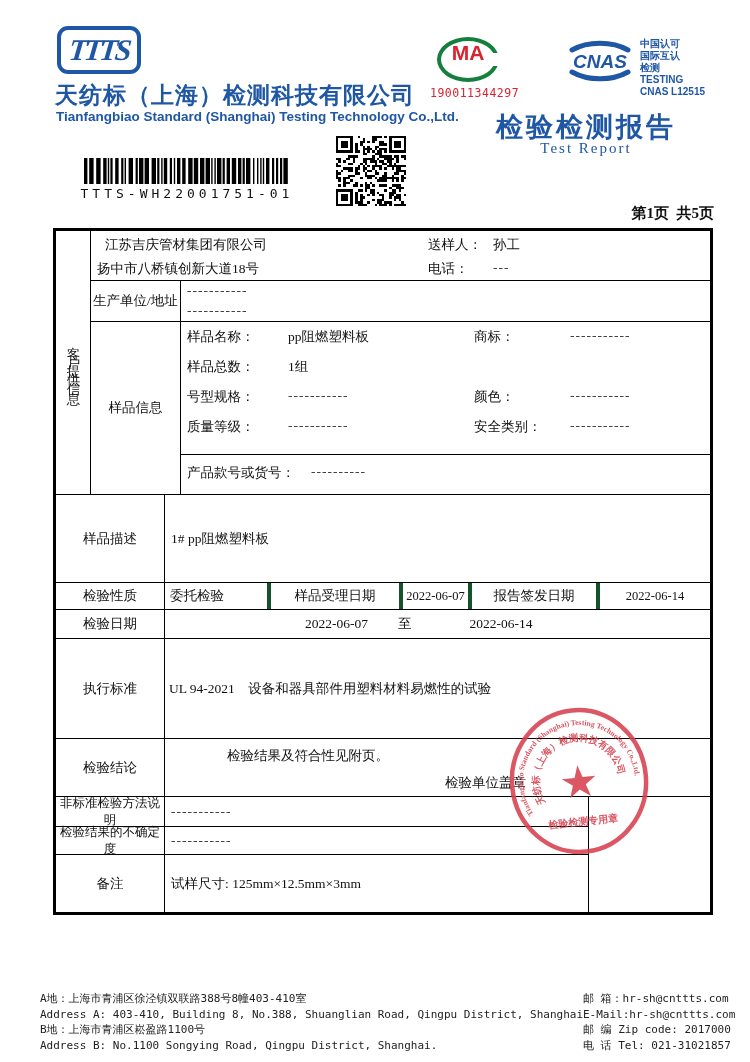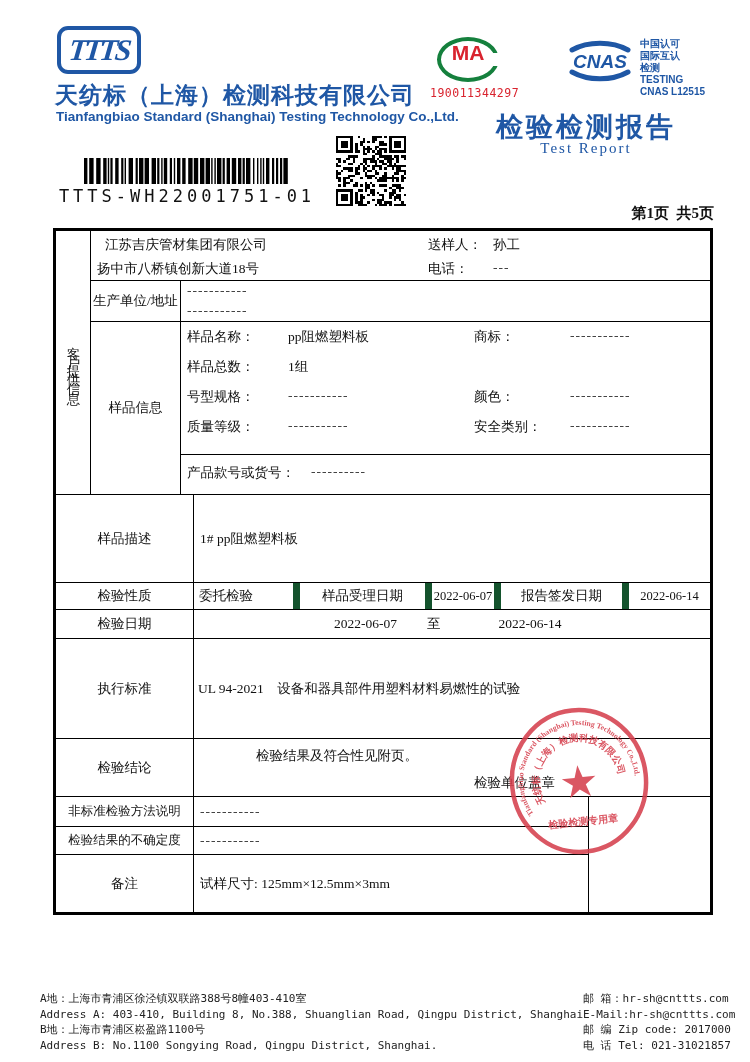--- a/index.html
+++ b/index.html
@@ -32,41 +32,41 @@
   .cnas{ position:absolute; left:567px; top:39px; }
   .accred{ position:absolute; left:640px; top:38px; font-family:"Liberation Sans",sans-serif;
     font-weight:bold; font-size:10px; line-height:12px; color:#1f57a5;}
   .title-cn{ position:absolute; left:455px; top:109px; width:262px; text-align:center;
     font-weight:bold; font-size:27px; color:#1f57a5; letter-spacing:3px; font-family:"Liberation Serif",serif;}
   .title-en{ position:absolute; left:455px; top:140px; width:262px; text-align:center;
     font-size:15px; color:#1f57a5; letter-spacing:2px;}
   .barcode{ position:absolute; left:84px; top:158px; width:205px; height:26px;}
   .barcode svg{ width:100%; height:100%; }
   .barcode-text{ position:absolute; left:58px; top:186px; width:258px; text-align:center;
-    font-family:"DejaVu Sans Mono",monospace; font-size:17px; letter-spacing:4px; white-space:pre;}
+    font-family:"DejaVu Sans Mono",monospace; font-size:13px; letter-spacing:4px; white-space:pre;}
   .qr{ position:absolute; left:336px; top:136px; width:70px; height:70px;}
   .page-info{ position:absolute; top:204px; right:36px; font-weight:bold; font-size:15px; white-space:pre;}
   
   .tbl{ position:absolute; left:53px; top:228px; width:660px; height:687px;
     border:3px solid #000; font-size:13.5px; }
   .row{ display:flex; border-bottom:1px solid #000; }
   .lbl{ display:flex; align-items:center; justify-content:center; text-align:center;
     border-right:1px solid #000; flex-shrink:0;}
   .content{ position:relative; flex:1; }
   .secA{ display:flex; height:264px; border-bottom:1px solid #000;}
   .vcell{ width:35px; border-right:1px solid #000; display:flex; align-items:center; justify-content:center;}
   .vtext{ writing-mode:vertical-rl; text-orientation:upright; letter-spacing:9px; font-size:13.5px;}
   .colA{ flex:1; display:flex; flex-direction:column;}
   .rA1{ height:53px;} .rA2{ height:43px;} .rA3{ flex:1; border-bottom:none;}
   .lblA{ width:90px;}
-  .lblB{ width:138px;}
+  .lblB{ width:109px;}
   .abs{ position:absolute; white-space:nowrap;}
   .dash{ color:#3a3a3a; letter-spacing:1px;}
   .r4{ height:88px;} .r5{ height:27px;} .r6{ height:29px;} .r7{ height:100px;} .r8{ height:58px;gap:44px;}
-  .c{ display:flex; align-items:center; border-right:7px solid #14532d; flex-shrink:0; justify-content:center;}
+  .c{ display:flex; align-items:center; border-right:4px solid #14532d; flex-shrink:0; justify-content:center;}
   .secB{ display:flex; height:115px; border-bottom:none;}
   .colB{ flex:1; display:flex; flex-direction:column;}
   .rB1{ height:30px;} .rB2{ height:28px;} .rB3{ flex:1; border-bottom:none;}
   .smalllbl{ font-size:12.5px;}
   .si-line{ position:relative; height:30px;}
   .si-upper{ flex:1; display:flex; flex-direction:column; justify-content:space-around; padding:6px 0;}
   .si-lower{ height:40px; border-top:1px solid #000; position:relative;}
   .r3content{ display:flex; flex-direction:column; }
   
   .stamp{ position:absolute; left:499px; top:701px; width:160px; height:160px;

